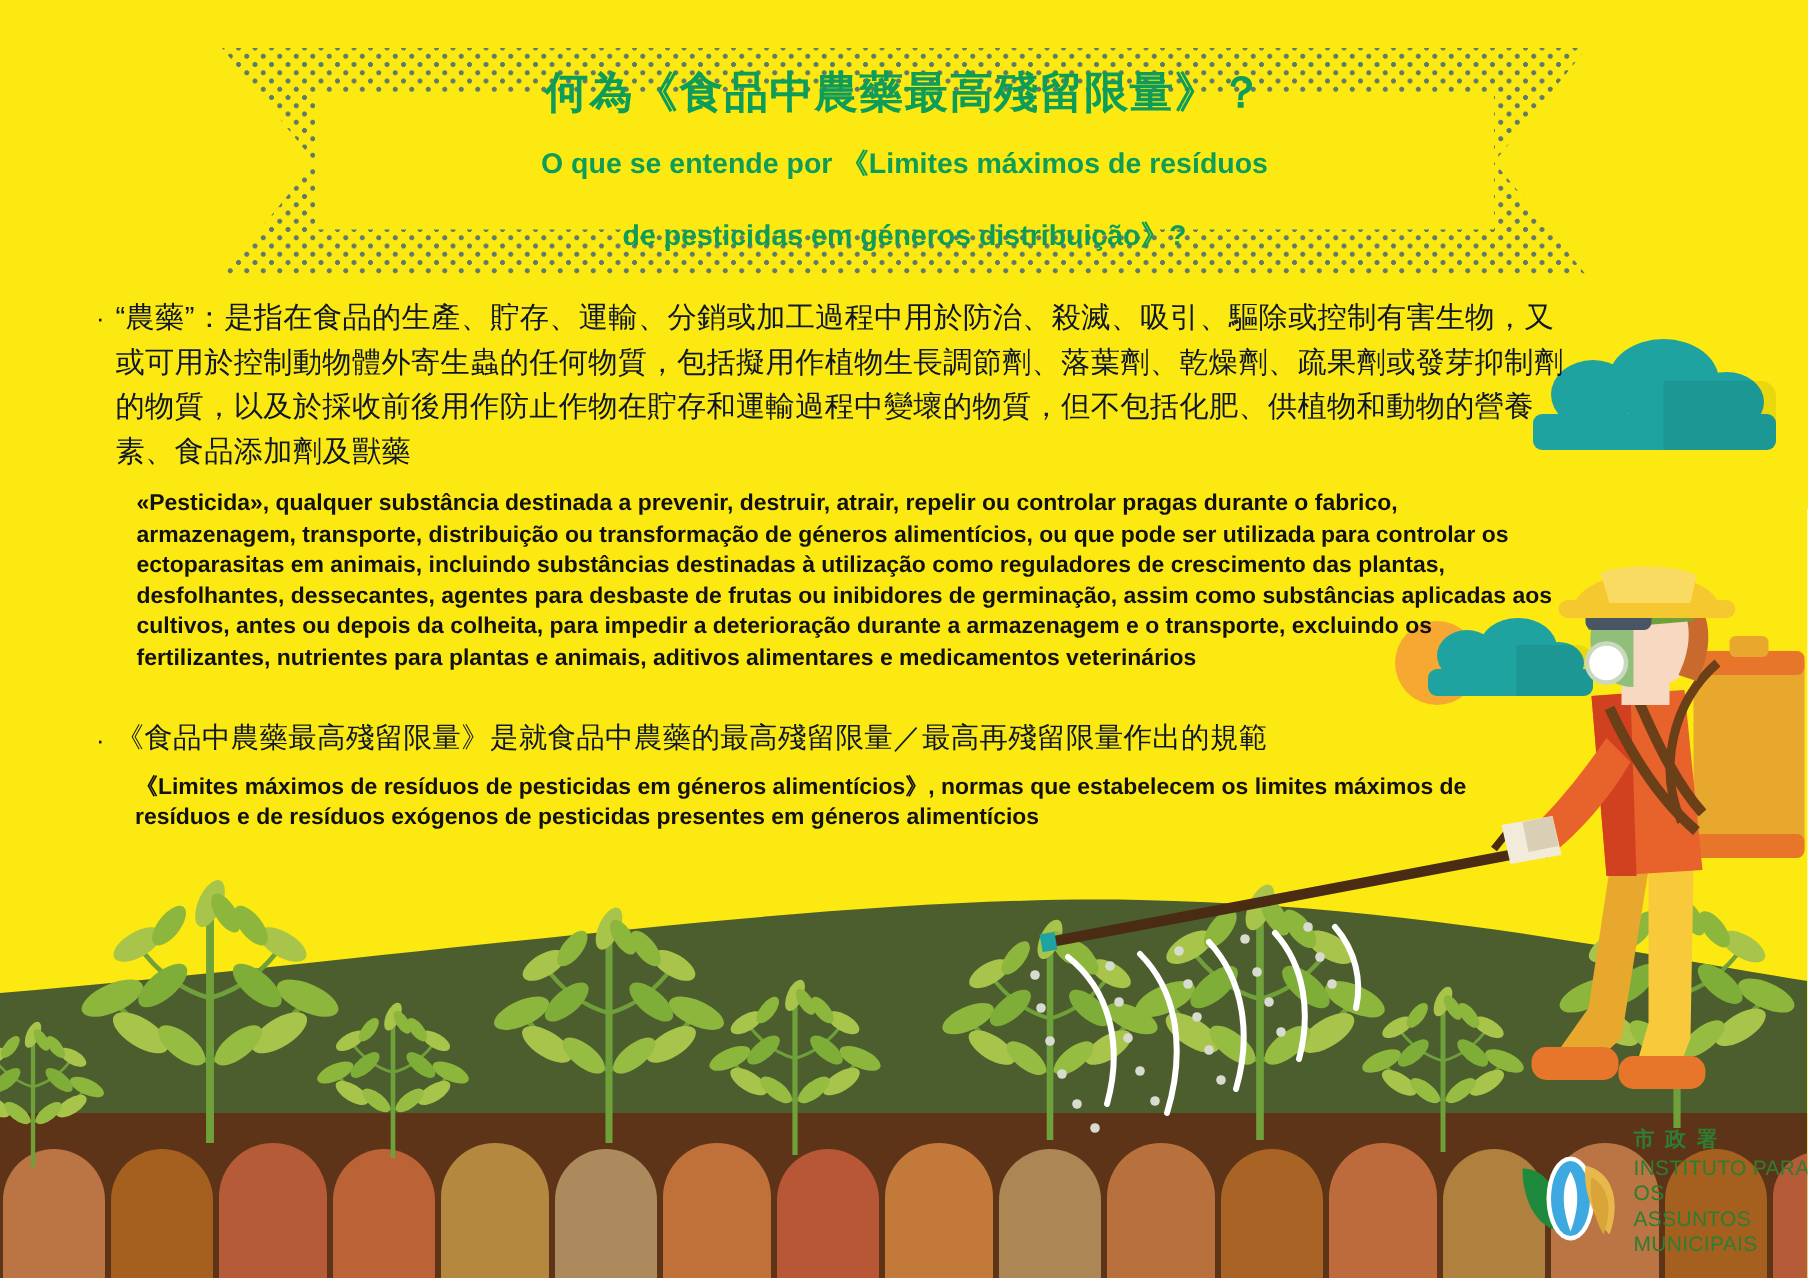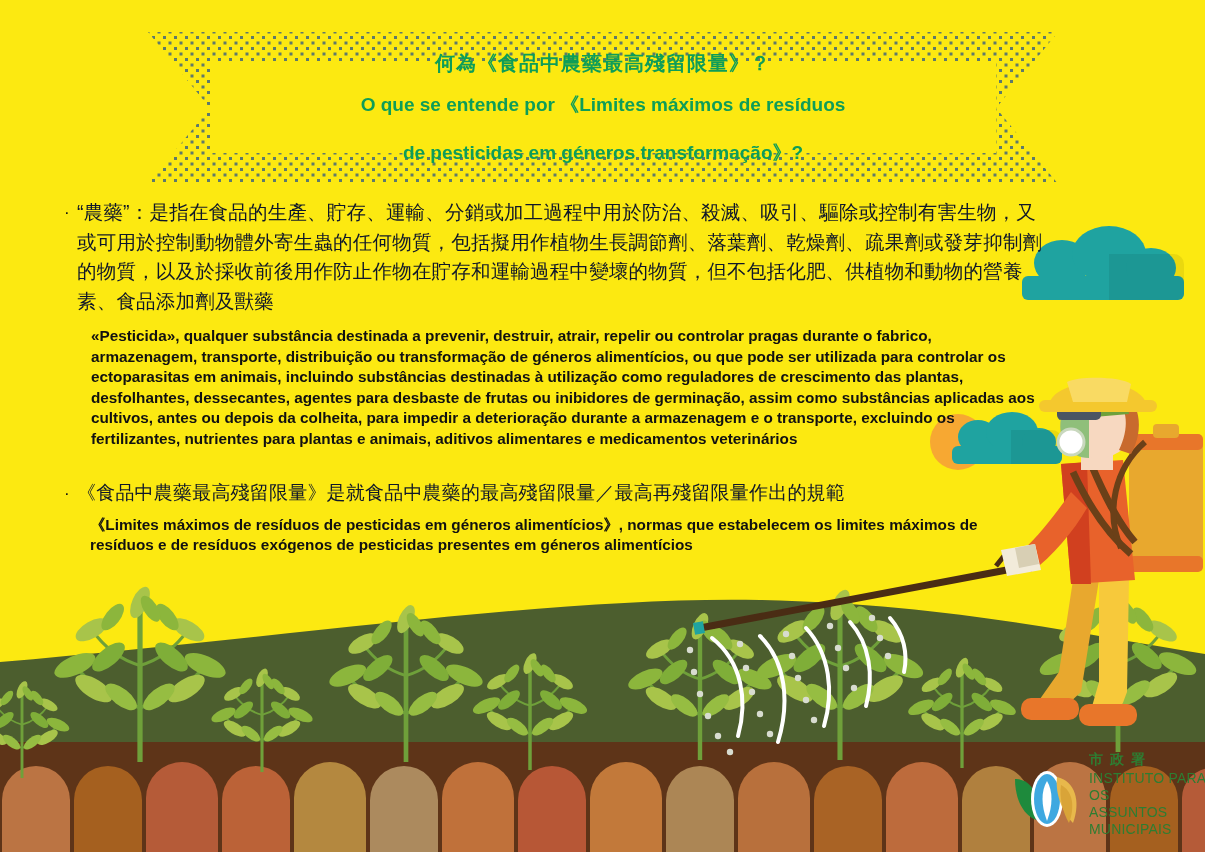--- a/index.html
+++ b/index.html
@@ -33,21 +33,21 @@
     -webkit-mask-repeat:no-repeat,no-repeat;
     mask-repeat:no-repeat,no-repeat;
     clip-path:polygon(0% 0%, 100% 0%, 93.2% 50%, 100% 100%, 0% 100%, 6.8% 50%);
   }
   .ribbon-inner{
     position:absolute;left:148px;top:32px;width:910px;height:152px;
     display:flex;flex-direction:column;align-items:center;justify-content:center;
     text-align:center;
   }
   .title-cn{
-    color:#0E9D58;font-size:20px;font-weight:bold;letter-spacing:1px;
+    color:#0E9D58;font-size:29px;font-weight:bold;letter-spacing:1px;
     line-height:1.2;margin:12px 0 6px 0;white-space:nowrap;
   }
   .title-pt{
     color:#0E9D58;font-size:19px;font-weight:bold;line-height:1.28;margin:12px;
   }
 
   
   .body-block{position:absolute;left:64px;top:198px;width:990px;z-index:6;}
   .bullet-row{display:flex;align-items:flex-start;}
   .bullet-dot{
@@ -109,21 +109,21 @@
 </style>
 </head>
 <body>
 
 <div class="poster">
 
   <div class="ribbon"></div>
   <div class="ribbon-inner">
     <div class="title-cn">何為《食品中農藥最高殘留限量》？</div>
     <div class="title-pt">O que se entende por 《Limites máximos de resíduos</div>
-    <div class="title-pt">de pesticidas em géneros transformação》?</div>
+    <div class="title-pt">de pesticidas em géneros distribuição》?</div>
   </div>
 
   <div id="sun"></div>
   <div class="cloud" id="cloud-top">
     <div class="p1"></div>
       <div class="p2"></div>
       <div class="p3"></div>
       <div class="base"></div>
       <div class="shade"></div>
   </div>

